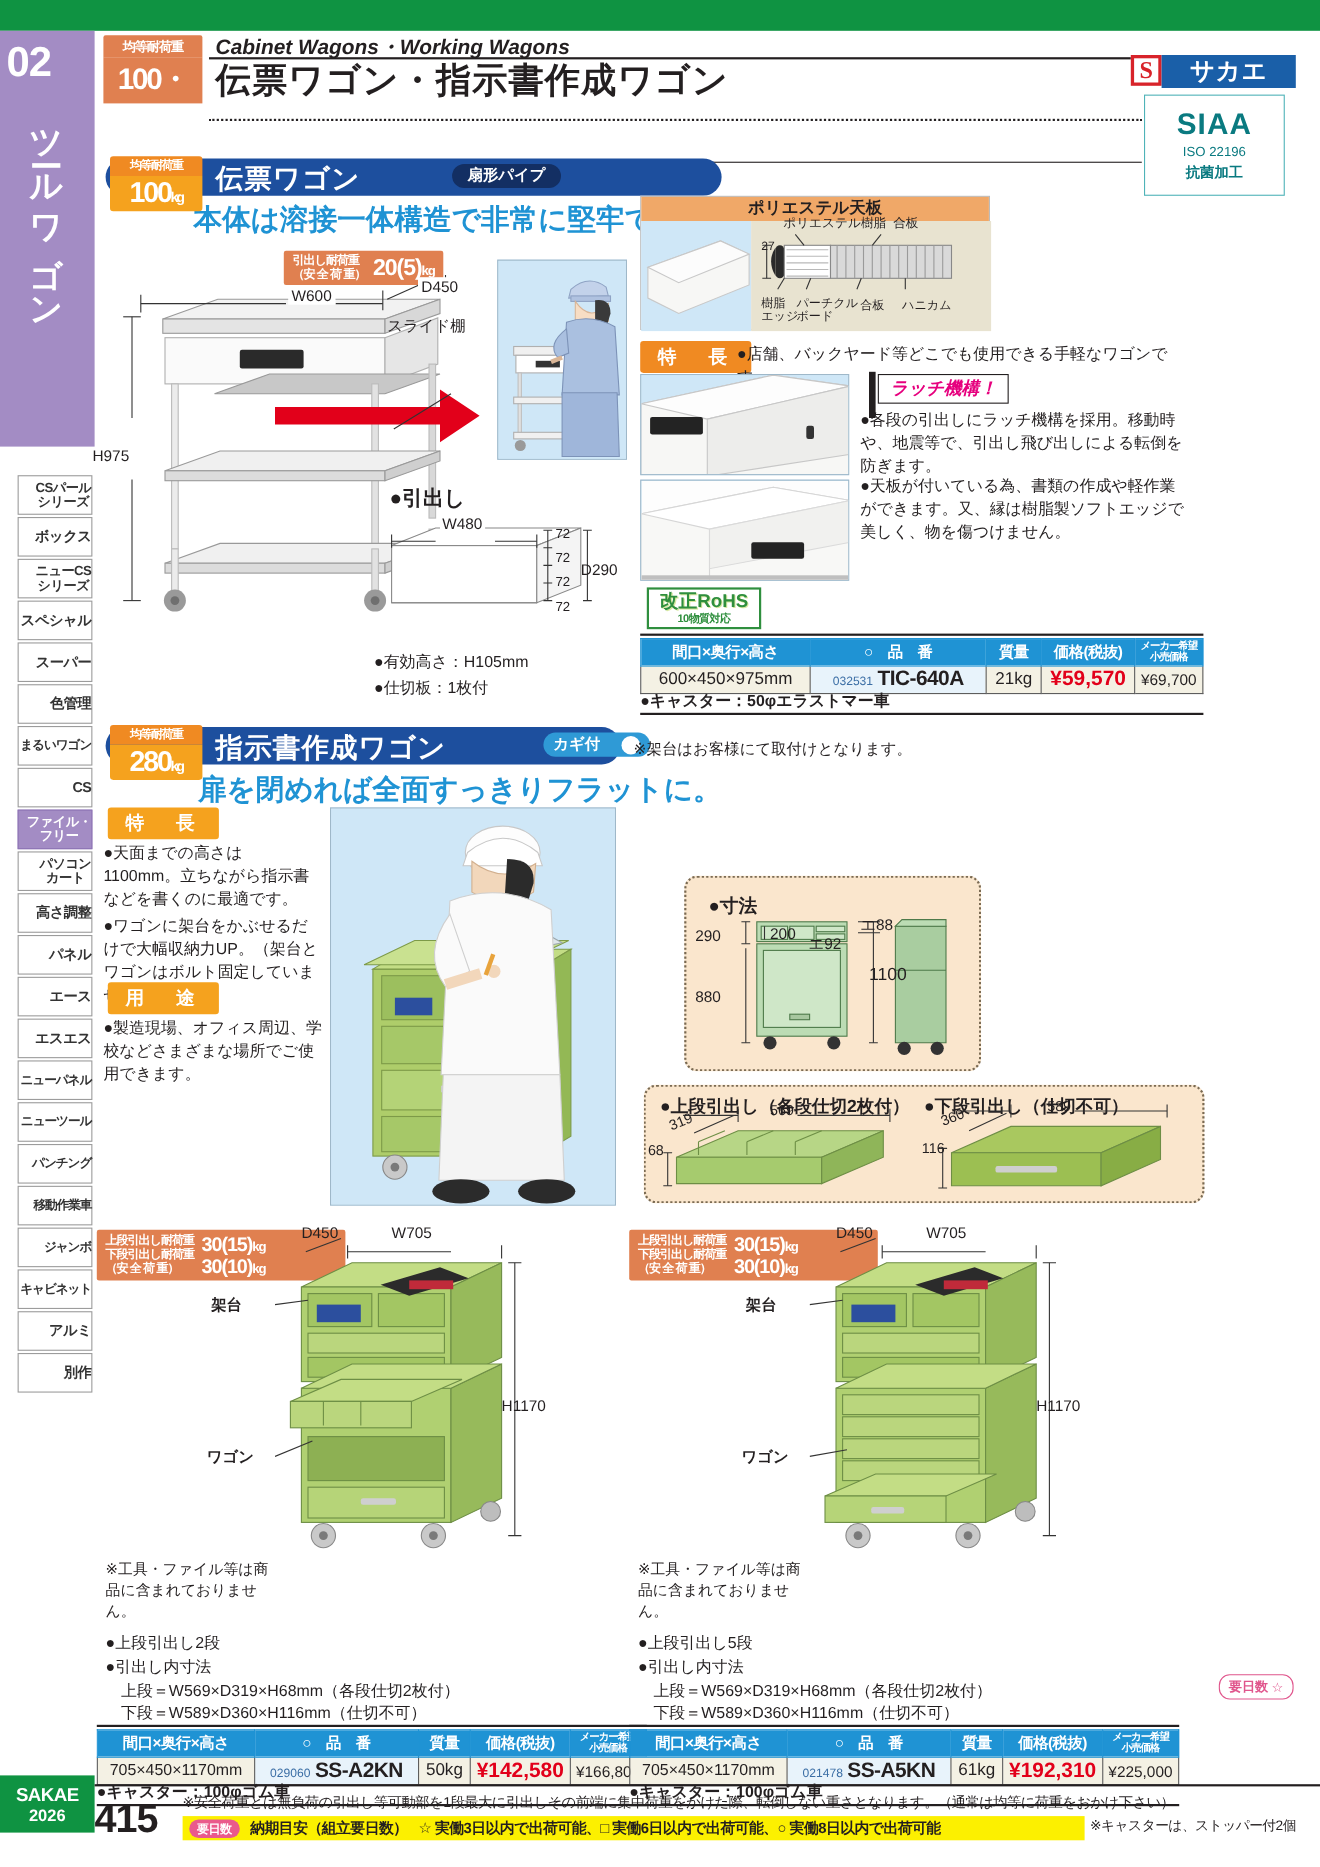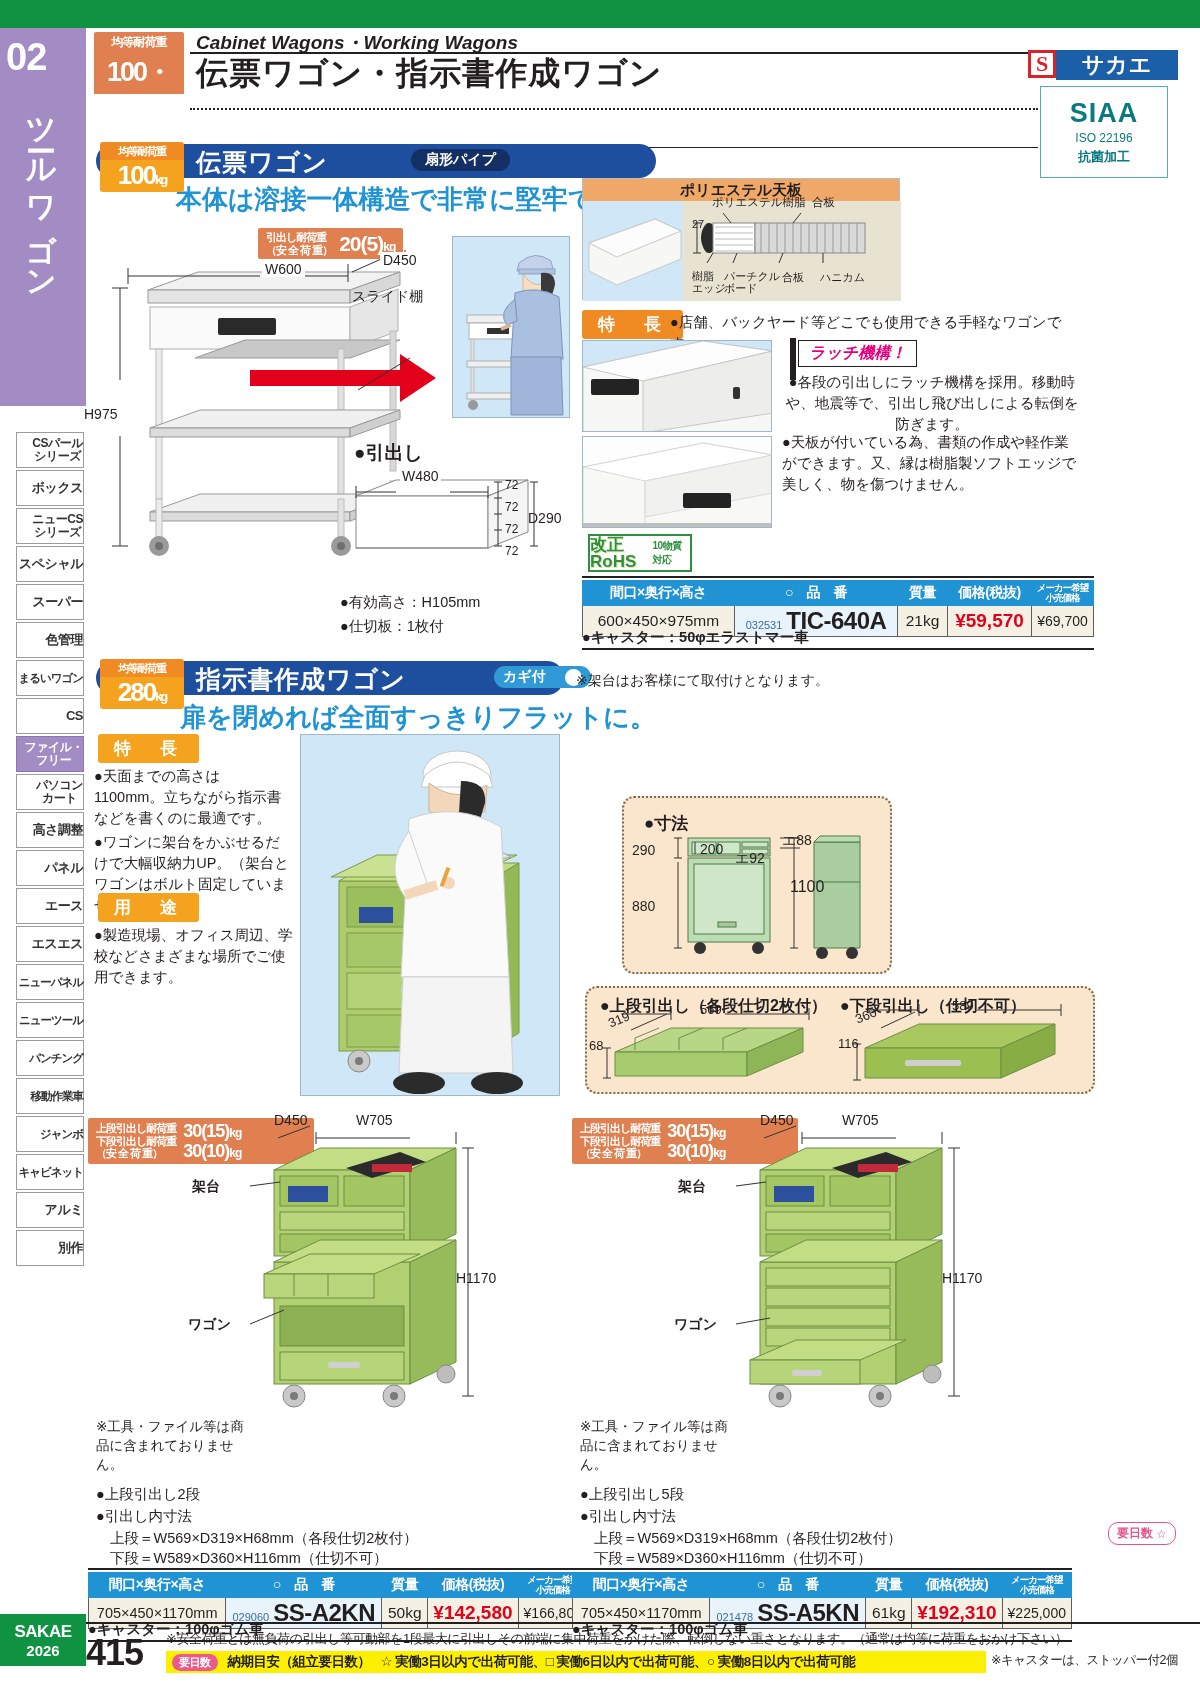--- a/index.html
+++ b/index.html
@@ -165,30 +165,30 @@
     background:#1f93d4; color:#fff; font-size:14px; font-weight:bold; padding:2px 4px;
     border:1px solid #1f93d4; white-space:nowrap; letter-spacing:-0.5px;
   }
   .ptable th.tiny { font-size:9.5px; line-height:1.05; letter-spacing:-1px; }
   .ptable td {
     background:#f4f1e4; border:1px solid #5d5d5d; padding:1px 5px; white-space:nowrap;
     text-align:center; font-size:15.5px; color:#231f20;
   }
   .ptable td.code { background:#e8f3fb; }
   .ptable td.code .no { font-size:11px; color:#3b6ea5; margin-right:4px; }
-  .ptable td.code .pn { font-size:24px; font-weight:bold; letter-spacing:-0.5px; }
+  .ptable td.code .pn { font-size:19px; font-weight:bold; letter-spacing:-0.5px; }
   .ptable td.price { color:#e2001a; font-weight:bold; font-size:19px; }
   .ptable td.msrp { font-size:14px; }
   .caster { position:absolute; font-size:14.5px; color:#231f20; font-weight:bold; }
   .tbl-rule { position:absolute; background:#231f20; height:2px; }
 
   
   .rohs {
     position:absolute; width:104px; height:38px; border:2px solid #2f8f3e; background:#fff;
-    display:flex; flex-direction:row; align-items:center; justify-content:center;
+    display:flex; flex-direction:column; align-items:center; justify-content:center;
   }
   .rohs .r1 { font-size:17px; font-weight:bold; color:#2f8f3e; line-height:1;
               text-shadow:1px 1px 0 #d7e8a0; }
   .rohs .r2 { font-size:10px; font-weight:bold; color:#2f8f3e; letter-spacing:-0.5px; }
 
   
   .latch {
     position:absolute; background:#fff; border:1.5px solid #231f20;
     padding:2px 10px; font-size:16px; font-weight:bold; color:#e6007e;
     font-style:italic;
@@ -538,21 +538,21 @@
       <polygon points="0,92 0,26 120,0 190,10 190,92" fill="#f7f7f5" stroke="#c7c7c7"></polygon>
       <polygon points="0,26 120,0 190,10 60,40" fill="#fdfdfd" stroke="#c7c7c7"></polygon>
       <polygon points="60,40 190,10 190,72 60,92" fill="#ededeb" stroke="#c7c7c7"></polygon>
       <rect x="8" y="38" width="48" height="16" rx="2" fill="#232323"></rect>
       <rect x="150" y="46" width="7" height="12" rx="2" fill="#333"></rect>
     </svg>
   </div>
 
   <div class="latchpole" style="left:790px; top:338px; height:42px;"></div>
   <div class="latch" style="left:798px; top:340px;">ラッチ機構！</div>
-  <div class="btxt" style="left:782px; top:372px; width:300px;text-align:center;">●各段の引出しにラッチ機構を採用。移動時や、地震等で、引出し飛び出しによる転倒を防ぎます。</div>
+  <div class="btxt" style="left:782px; top:372px; width:300px;">●各段の引出しにラッチ機構を採用。移動時や、地震等で、引出し飛び出しによる転倒を防ぎます。</div>
 
   <div class="photo bord" style="left:582px; top:436px; width:190px; height:92px;">
     <svg width="190" height="92">
       <rect width="190" height="92" fill="#fdfdfd"></rect>
       <polygon points="0,30 120,6 190,18 190,92 0,92" fill="#f8f8f6" stroke="#d6d6d6"></polygon>
       <polygon points="0,30 120,6 190,18 62,44" fill="#ffffff" stroke="#d6d6d6"></polygon>
       <line x1="62" y1="44" x2="62" y2="92" stroke="#d6d6d6"></line>
       <polygon points="62,44 190,18 190,56 62,80" fill="#f1f1ef" stroke="#dadada"></polygon>
       <rect x="100" y="56" width="48" height="15" rx="2" fill="#232323"></rect>
       <rect x="0" y="86" width="190" height="6" fill="#bfbfbf"></rect>

